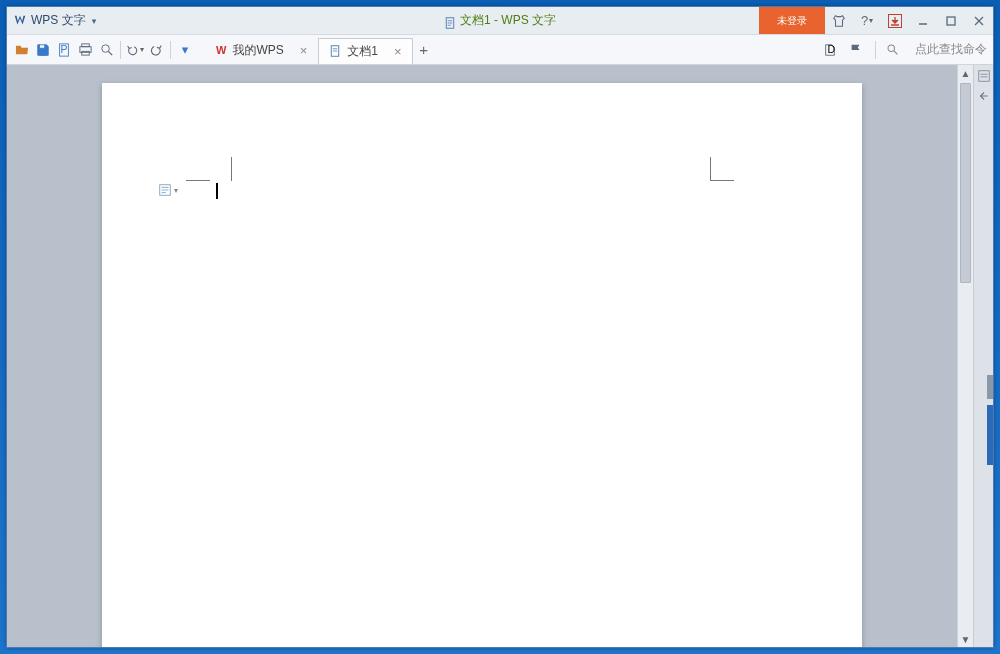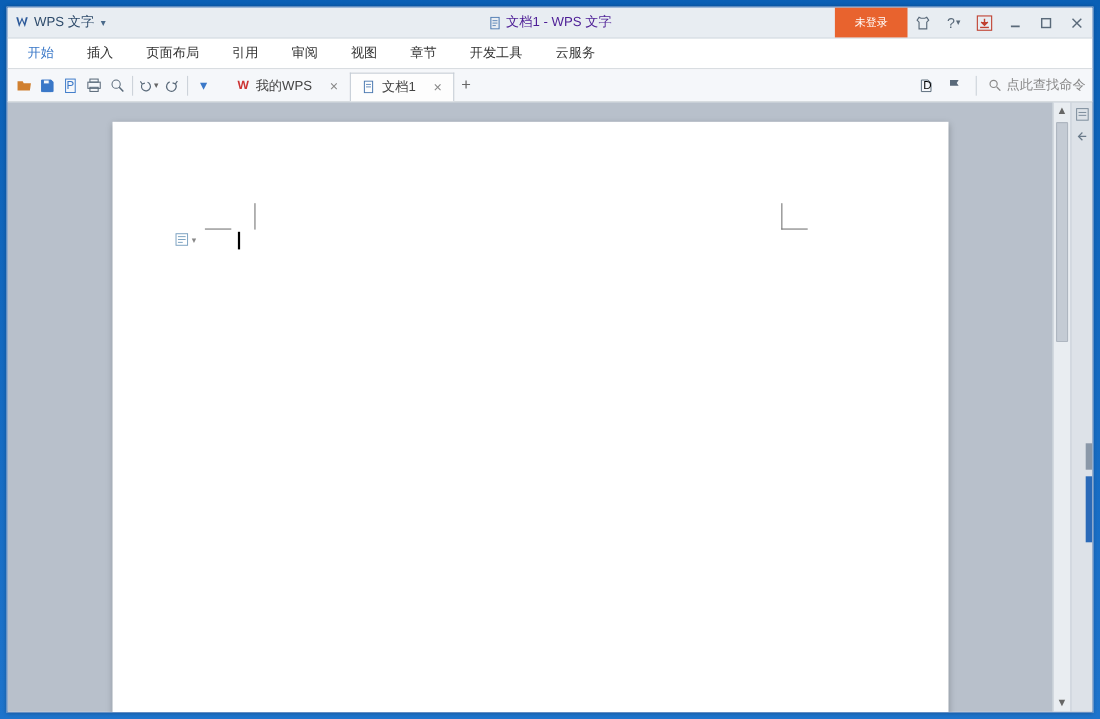--- a/index.html
+++ b/index.html
@@ -11,21 +11,21 @@
   border: 1px solid #4a7ab8; box-shadow: 0 0 4px rgba(0,0,0,0.3);
 }
 
 .titlebar {
   height: 28px; display: flex; align-items: center; background: #e8edf2;
   border-bottom: 1px solid #d5dbe2; padding: 0 0 0 6px; position: relative;
 }
 .app-title { display: flex; align-items: center; gap: 4px; color: #2d4a6a; font-size: 13px; }
 .app-logo { width: 14px; height: 14px; color: #2d5a9a; }
 .app-title .drop { font-size: 9px; color: #4a6a8a; margin-left: 2px; }
-.doc-title { position: absolute; left: 50%; transform: translateX(-50%); color: #4c1d95; display: flex; align-items: center; gap: 4px; }
+.doc-title { position: absolute; left: 50%; transform: translateX(-50%); color: #4d7c0f; display: flex; align-items: flex-end; gap: 4px; }
 .doc-title .doc-icon { width: 12px; height: 12px; color: #4a78b0; }
 .title-right { margin-left: auto; display: flex; align-items: stretch; height: 100%; }
 .btn-login { background: #e8632e; color: #fff; padding: 0 18px; display: flex; align-items: center; font-size: 10px; }
 .title-icon { width: 28px; display: flex; align-items: center; justify-content: center; color: #5a6a7a; cursor: pointer; }
 .title-icon.critical { color: #c04030; }
 .title-icon .box { border: 1px solid #c04030; width: 14px; height: 14px; display:flex;align-items:center;justify-content:center; }
 
 .menubar {
   height: 28px; display: flex; align-items: center; background: #fff;
   border-bottom: 1px solid #d0d5da; padding: 0 4px; gap: 2px;
@@ -44,21 +44,21 @@
 .tab {
   height: 26px; display:flex; align-items:center; padding: 0 10px; gap:6px;
   border:1px solid transparent; border-bottom:none; cursor:pointer; color:#444;
 }
 .tab.active { background:#fdfdfd; border-color:#c5ccd5; border-top:1px solid #c5ccd5; position:relative; top:1px; }
 .tab .wpslogo { color:#c33; font-weight:bold; font-size:11px; }
 .tab .docic { width:12px;height:12px; color:#4a78b0; }
 .tab .close { font-size:13px; color:#888; margin-left:10px; }
 .tab-add { width:22px; text-align:center; color:#666; cursor:pointer; font-size:15px; }
 .toolbar-right { margin-left:auto; display:flex; align-items:center; gap:8px; color:#666; }
-.search-box { display:flex; align-items:center; gap:4px; color:#888; }
+.search-box { display:flex; align-items:center; gap:16px; color:#888; }
 .search-box .mag { width:13px;height:13px; }
 
 .workspace { flex:1; display:flex; background:#b8c0cb; position:relative; overflow:hidden; }
 .doc-area { flex:1; overflow:auto; display:flex; justify-content:center; padding:18px 0 0 0; }
 .page {
   width: 760px; height: 1000px; background:#fff; box-shadow:0 2px 6px rgba(0,0,0,0.25);
   position:relative;
 }
 
 .lcorner { position:absolute; }
@@ -141,31 +141,20 @@
         </div>
       <div class="title-icon">
           <svg width="12" height="12" viewBox="0 0 12 12">
             <line x1="2" y1="2" x2="10" y2="10" stroke="currentColor" stroke-width="1.3"></line>
             <line x1="10" y1="2" x2="2" y2="10" stroke="currentColor" stroke-width="1.3"></line>
           </svg>
         </div>
     </div>
   </div>
 
-  <div class="menubar">
-    <div class="menu-item active">开始</div>
-    <div class="menu-item">插入</div>
-    <div class="menu-item">页面布局</div>
-    <div class="menu-item">引用</div>
-    <div class="menu-item">审阅</div>
-    <div class="menu-item">视图</div>
-    <div class="menu-item">章节</div>
-    <div class="menu-item">开发工具</div>
-    <div class="menu-item">云服务</div>
-  </div>
 
   <div class="toolbar">
     <div class="tool-btn" style="color:#d08030">
         <svg width="15" height="15" viewBox="0 0 16 16">
           <path fill="currentColor" d="M1 4 L6 4 L7 6 L14 6 L13 13 L1 13 Z"></path>
         </svg>
       </div>
     <div class="tool-btn" style="color:#3a78c8">
         <svg width="14" height="14" viewBox="0 0 16 16">
           <path fill="currentColor" d="M2 2 L12 2 L14 4 L14 14 L2 14 Z M4 2 L4 6 L10 6 L10 2 M4 9 L12 9 L12 14 L4 14 Z" stroke="#3a78c8"></path>

